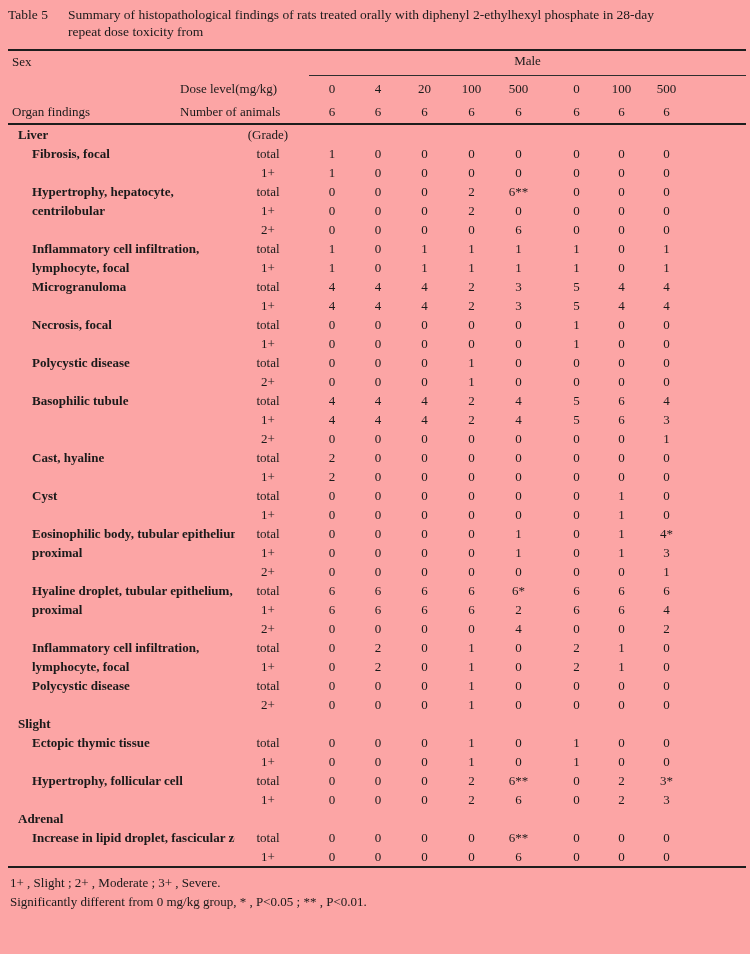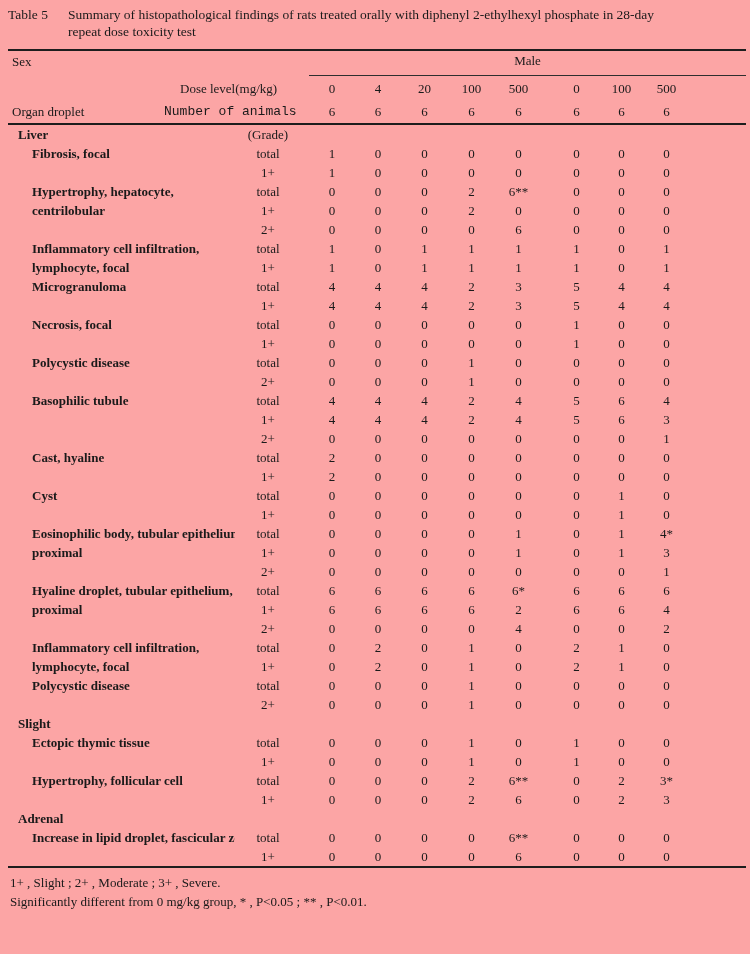--- a/index.html
+++ b/index.html
@@ -34,41 +34,41 @@
   tr.r-animals td { height: 20px; padding-bottom: 2px; border-bottom: 2.5px solid #1d1d1d; }
 
   td.h-sex   { padding-left: 4px; font-family: Liberation Serif, serif; }
   td.h-label { padding-left: 172px; }
   td.c-male  { text-align: center; border-bottom: 1.4px solid #2e2e2e; }
   td.c-28day { text-align: center; border-bottom: 1.4px solid #2e2e2e; }
   td.c-recov { border-bottom: 1.4px solid #2e2e2e; }
   td.c-recov .inner { width: calc(100% - 57px); text-align: center; }
   td.c-organ { position: relative; }
   .organ-label   { position: absolute; left: 4px;   bottom: 2px; }
-  .animals-label { position: absolute; left: 156px; bottom: 2px; font-family: Liberation Mono, monospace; }
+  .animals-label { position: absolute; left: 172px; bottom: 2px; }
 
   
   td.c-find  { padding-left: 24px; font-weight: bold; }
   tr.section td.c-find { padding-left: 10px; }
   td.c-grade { text-align: center; padding-right: 8px; }
   td.c-num   { text-align: center; }
   td.c-spacer, td.c-trail { }
 
   
   .footnotes { margin: 5px 0 0 10px; font-size: 13px; line-height: 19px; }
 </style>
 </head>
 <body>
 
 <div class="page">
 
   <div class="caption">
     <span class="tlabel">Table 5</span>
     <span class="ttext"><span>Summary of histopathological findings of rats treated orally with diphenyl 2-ethylhexyl phosphate in 28-day</span><br>
-      <span>repeat dose toxicity test</span></span>
+      <span>repeat dose toxicity from</span></span>
   </div>
 
   <table class="findings">
     <colgroup>
       <col style="width:227px">
         <col style="width:74px">
       <col style="width:46px">
         <col style="width:46px">
         <col style="width:47px">
         <col style="width:47px">
@@ -92,21 +92,21 @@
         <td class="c-num">100</td>
         <td class="c-num">500</td>
         <td class="c-spacer"></td>
         <td class="c-num">0</td>
         <td class="c-num">100</td>
         <td class="c-num">500</td>
         <td class="c-trail"></td>
       </tr>
       <tr class="r-animals">
         <td colspan="2" class="c-organ">
-          <span class="organ-label">Organ droplet</span>
+          <span class="organ-label">Organ findings</span>
           <span class="animals-label">Number of animals</span>
         </td>
         <td class="c-num">6</td>
         <td class="c-num">6</td>
         <td class="c-num">6</td>
         <td class="c-num">6</td>
         <td class="c-num">6</td>
         <td class="c-spacer"></td>
         <td class="c-num">6</td>
         <td class="c-num">6</td>

